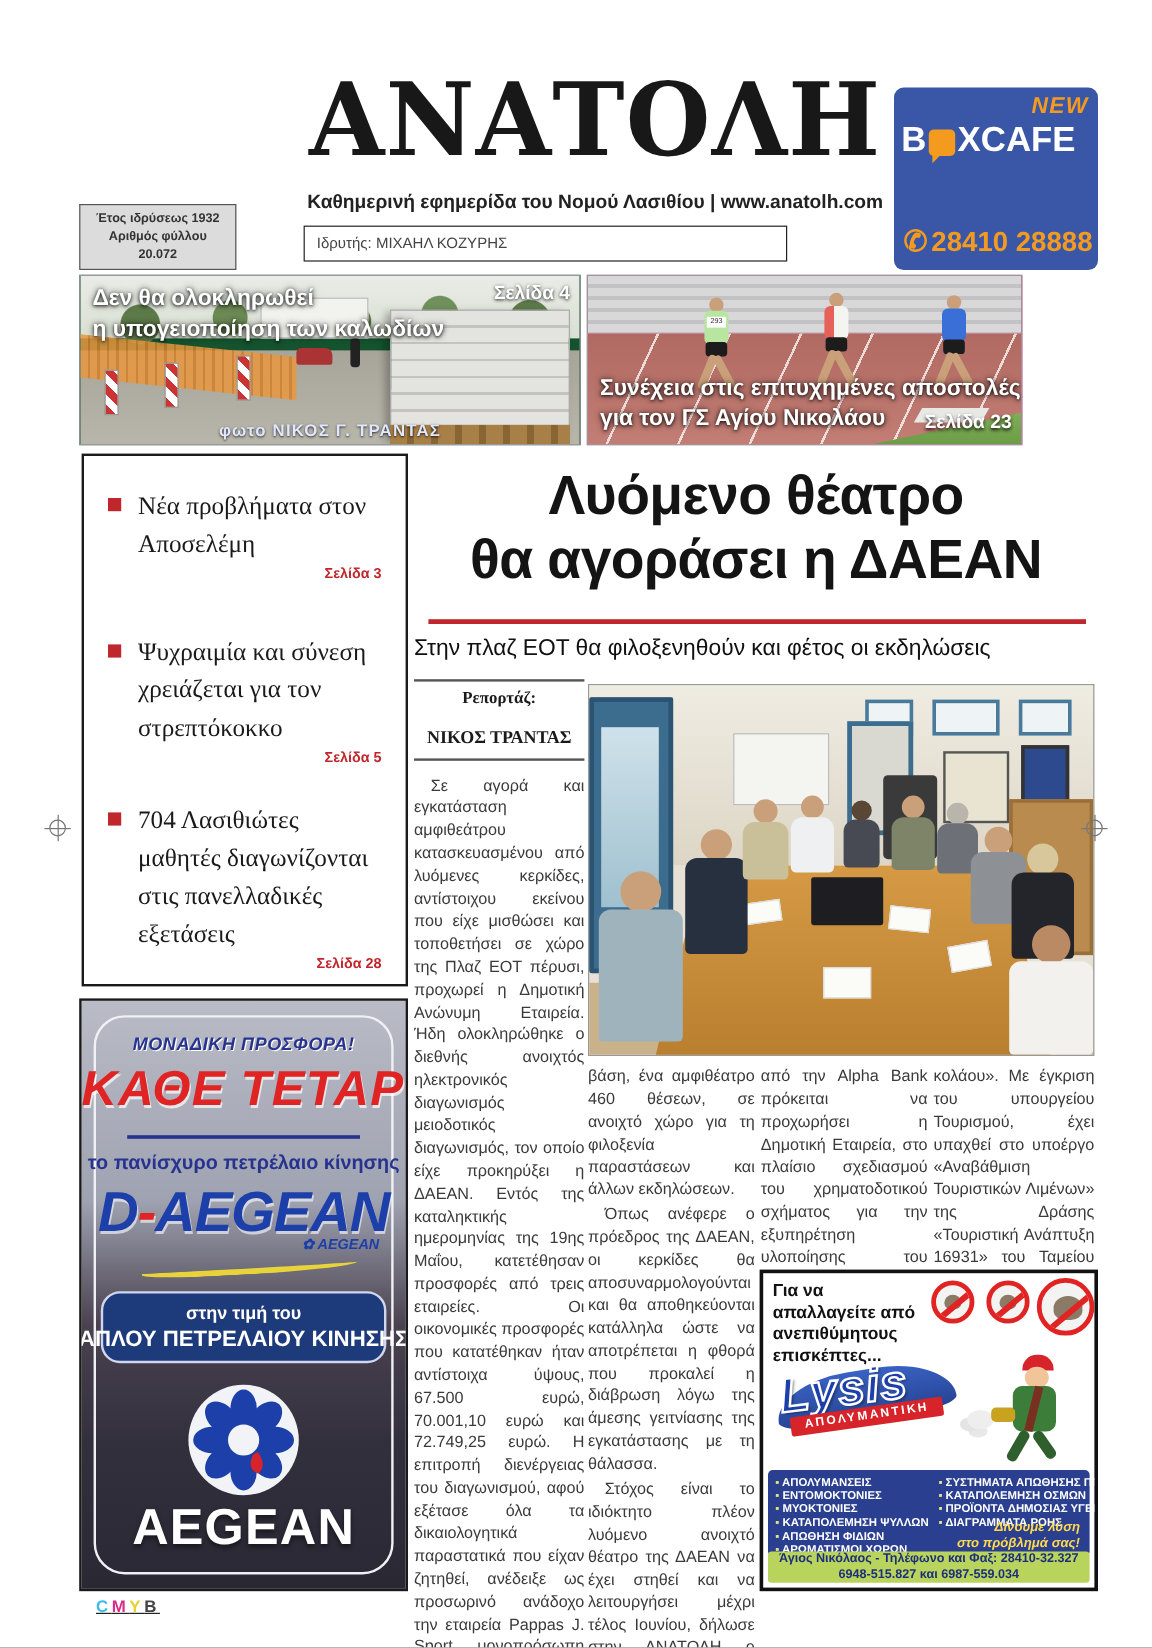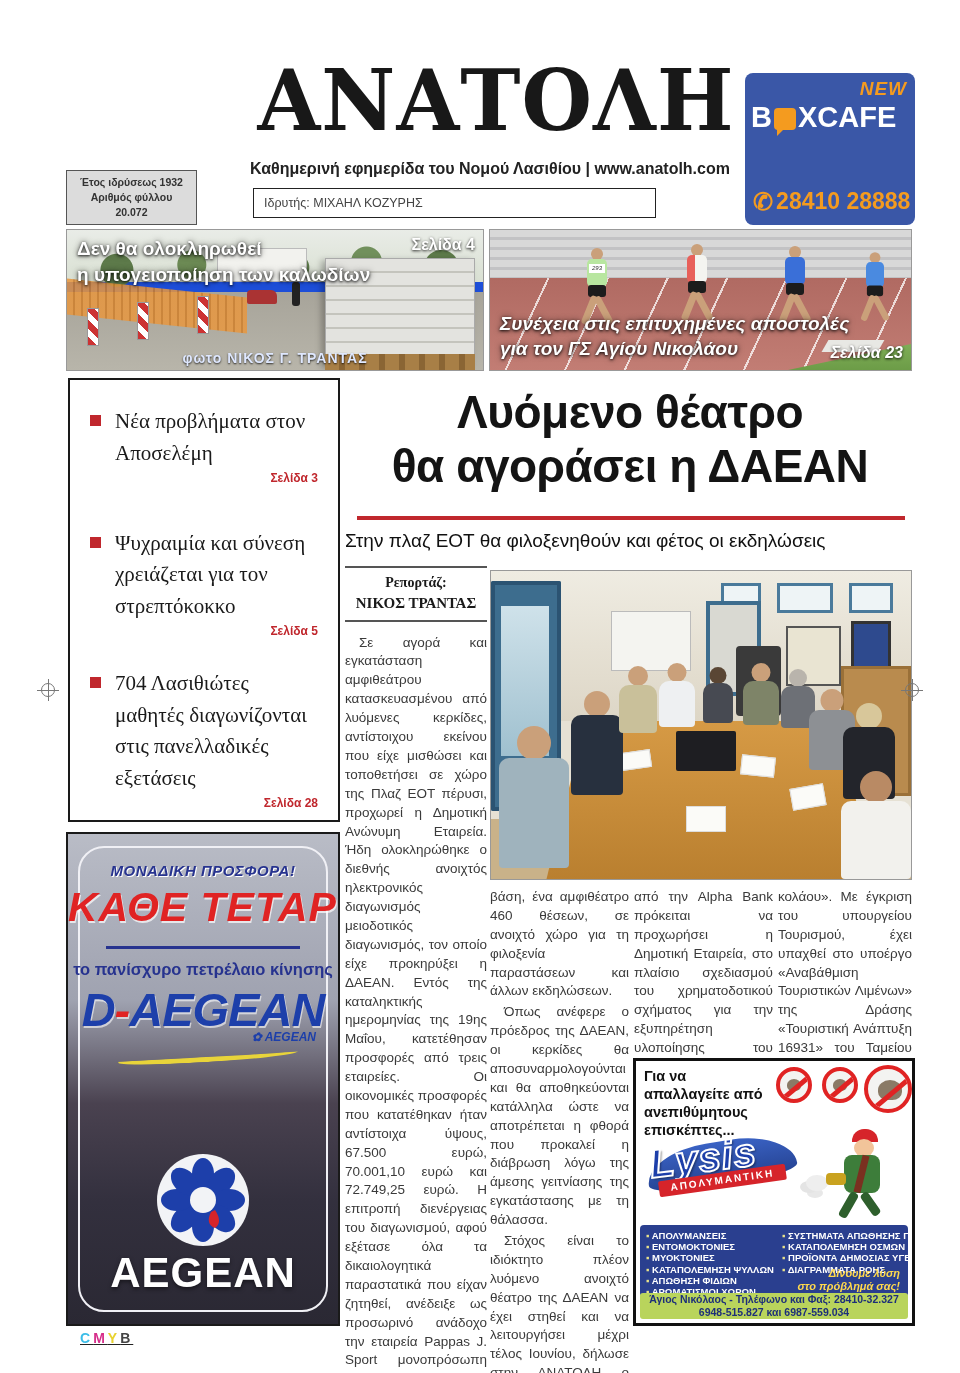--- a/index.html
+++ b/index.html
@@ -26,21 +26,21 @@
     display:flex; flex-direction:column; align-items:center; justify-content:center;
     font-size:10.5px; font-weight:bold; color:#333; line-height:1.45;
   }
   .masthead {
     left:250px; top:58px; width:492px; text-align:center;
     font-family:"DejaVu Serif", serif; font-weight:bold;
     font-size:81px; line-height:1.05; color:#181818;
     transform:scaleY(1.04); letter-spacing:1px; white-space:nowrap;
   }
   .tagline {
-    left:250px; top:160px; width:492px; 
+    left:250px; top:160px; width:492px; text-align:center;
     font-size:16px; font-weight:bold; color:#222;
   }
   .founder-strip {
     left:253px; top:188px; width:403px; height:30px;
     border:1px solid #222; display:flex; align-items:center;
     padding-left:10px; font-size:12.5px; color:#444; background:#fff;
   }
   .boxcafe {
     left:745px; top:73px; width:170px; height:152px;
     background:#3a57a7; border-radius:8px; overflow:hidden;
@@ -64,22 +64,22 @@
   }
   .boxcafe .phone-row {
     position:absolute; bottom:10px; left:8px; right:6px;
     color:#f49b1f; font-weight:bold; font-size:23px;
     display:flex; align-items:center; gap:3px; white-space:nowrap;
   }
   .boxcafe .phone-icon { font-size:24px; line-height:1; }
 
   
   .photo { overflow:hidden; border:1px solid #999; }
-  .photo-left  { left:66px;  top:229px; width:418px; height:142px; background:#1d4ed8; }
-  .photo-right { left:489px; top:229px; width:423px; height:142px; background:#ec4899;font-style:italic; }
+  .photo-left  { left:66px;  top:229px; width:418px; height:142px; background:#14532d; }
+  .photo-right { left:489px; top:229px; width:363px; height:142px; background:#ec4899; }
   .ph-cap {
     position:absolute; color:#fff; font-weight:bold;
     text-shadow:0 1px 3px rgba(0,0,0,.9), 0 0 6px rgba(0,0,0,.6);
     font-size:19px; line-height:1.35;
   }
   .ph-ref {
     position:absolute; color:#fff; font-weight:bold; font-size:16px;
     text-shadow:0 1px 3px rgba(0,0,0,.9);
   }
   .ph-credit {
@@ -160,21 +160,21 @@
   .col1 { left:345px; top:566px; width:142px; }
   .col2 { left:490px; top:888px; width:139px; }
   .col3 { left:634px; top:888px; width:139px; }
   .col4 { left:778px; top:888px; width:134px; }
   .byline {
     border-top:2px solid #555; border-bottom:2px solid #555;
     padding:5px 0 6px 0; margin-bottom:12px; text-align:center;
     font-family:"Liberation Serif", serif; font-weight:bold; color:#1a1a1a;
   }
   .byline .bl1 { font-size:14px; }
-  .byline .bl2 { font-size:15px; }
+  .byline .bl2 { font-size:15px;margin-top:12px; }
   .continuation { font-style:italic; font-weight:bold; font-size:12.5px; color:#222; text-align:right; margin-top:16px; }
 
   
   .photo-main { left:490px; top:570px; width:422px; height:310px; border:1px solid #999; background:#e6e1d4; overflow:hidden; }
   .pm-wall { left:0; top:0; right:0; height:150px; background:linear-gradient(#efece2,#ddd6c6); }
   .pm-door { left:0; top:10px; width:70px; height:230px; background:#3d6d8e; border-radius:2px;
     box-shadow:inset 0 0 0 4px #2b5372; }
   .pm-door-glass { left:10px; top:25px; width:48px; height:150px; background:linear-gradient(#cfe2ea,#9fc0cf); }
   .pm-win { top:12px; height:30px; background:#eef4f6; border:3px solid #4a7a9b; }
   .pm-door2 { left:215px; top:30px; width:55px; height:95px; background:#d9d9d2; border:4px solid #3d6d8e; }
@@ -492,20 +492,24 @@
     <div class="inner"></div>
     <div class="ag-offer">ΜΟΝΑΔΙΚΗ ΠΡΟΣΦΟΡΑ!</div>
     <div class="ag-day">ΚΑΘΕ ΤΕΤΑΡΤΗ</div>
     <div class="ag-line"></div>
     <div class="ag-intro">το πανίσχυρο πετρέλαιο κίνησης</div>
     <div class="ag-product">
       <span>D</span><span class="ag-prod-hyphen">-</span><span>AEGEAN</span>
     </div>
     <div class="ag-mini">✿ AEGEAN</div>
     <div class="ag-swoosh"></div>
+    <div class="ag-pill">
+      <div class="l1">στην τιμή του</div>
+      <div class="l2">ΑΠΛΟΥ ΠΕΤΡΕΛΑΙΟΥ ΚΙΝΗΣΗΣ</div>
+    </div>
     <div class="ag-logo">
       <svg width="96" height="96" viewBox="0 0 96 96">
         <circle cx="48" cy="48" r="46" fill="#f2f3f6"></circle>
         <g fill="#1d3faa">
           <ellipse cx="48" cy="22" rx="11" ry="16"></ellipse>
           <ellipse cx="48" cy="22" rx="11" ry="16" transform="rotate(45 48 48)"></ellipse>
           <ellipse cx="48" cy="22" rx="11" ry="16" transform="rotate(90 48 48)"></ellipse>
           <ellipse cx="48" cy="22" rx="11" ry="16" transform="rotate(135 48 48)"></ellipse>
           <ellipse cx="48" cy="22" rx="11" ry="16" transform="rotate(180 48 48)"></ellipse>
           <ellipse cx="48" cy="22" rx="11" ry="16" transform="rotate(225 48 48)"></ellipse>

